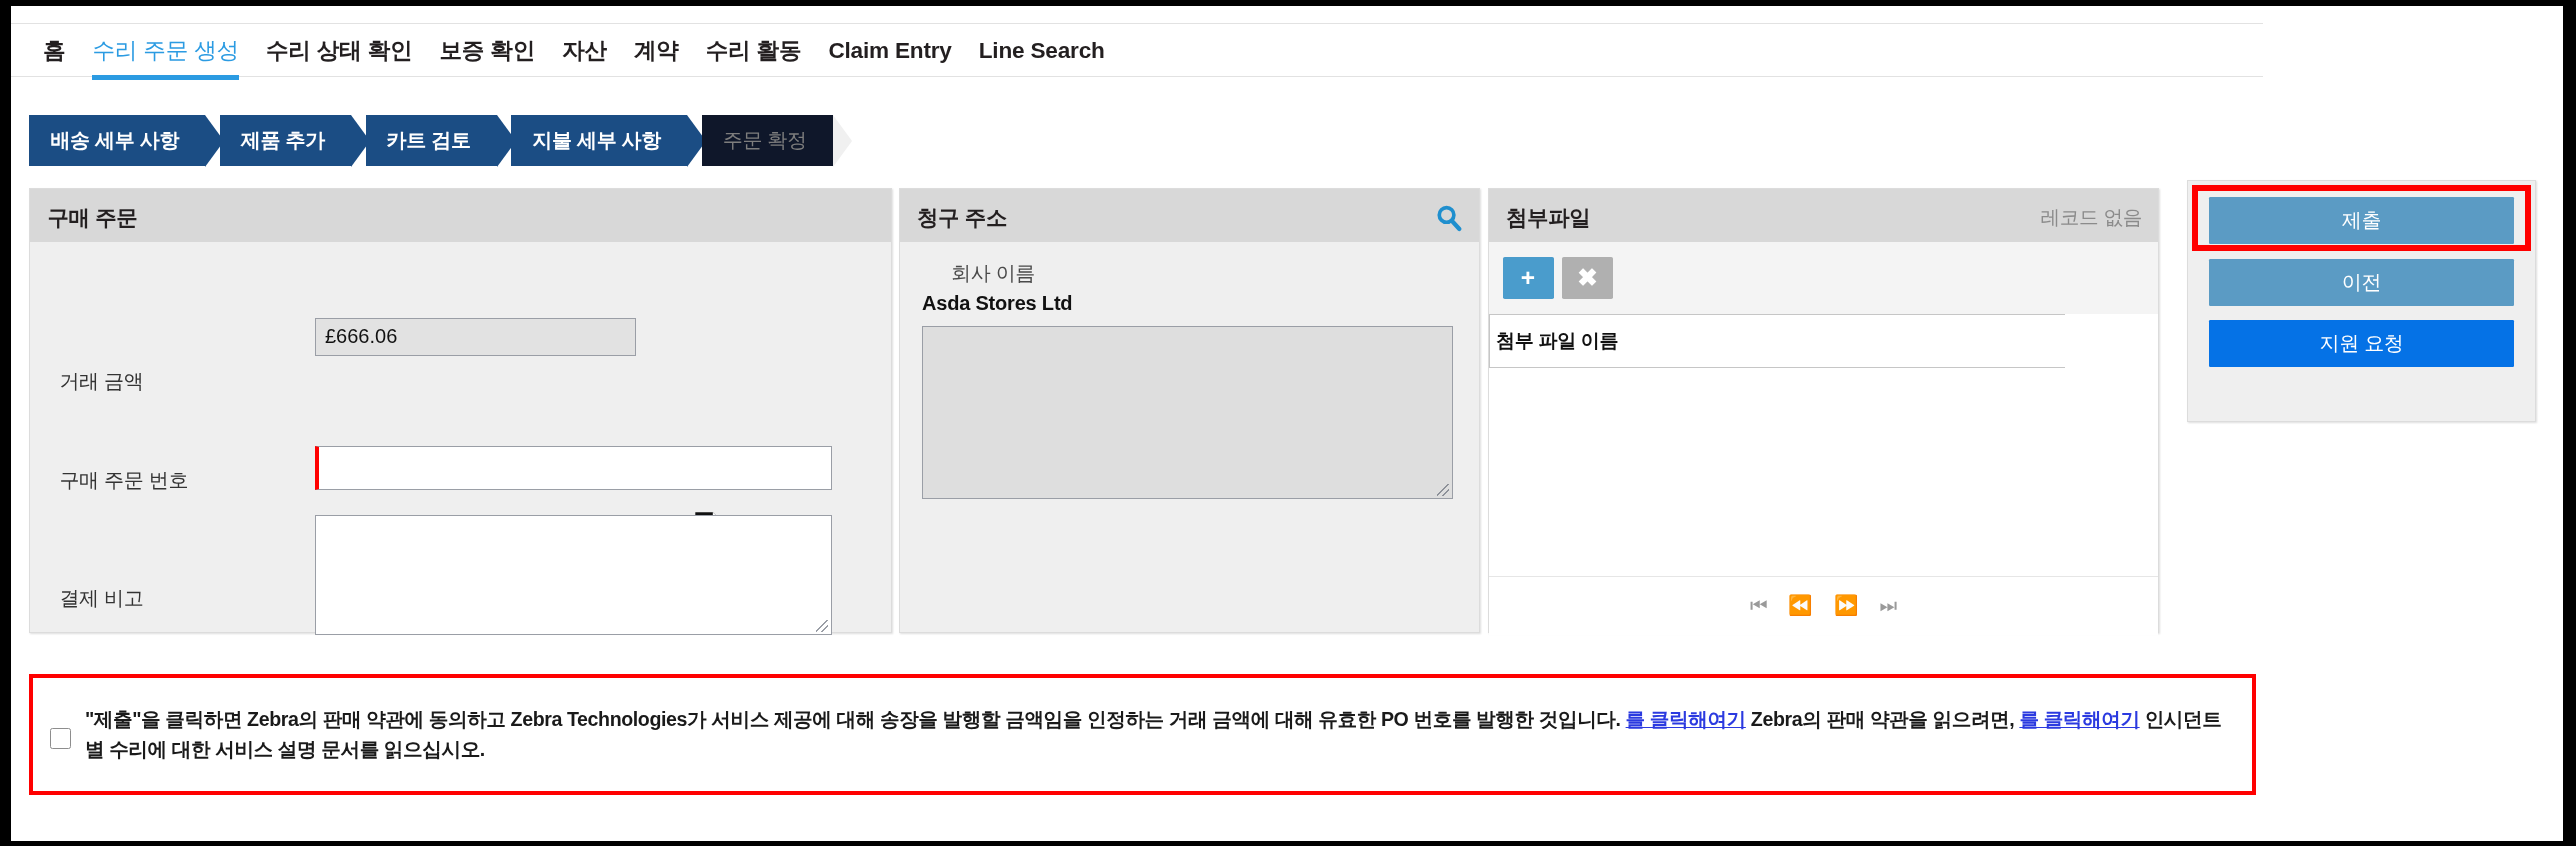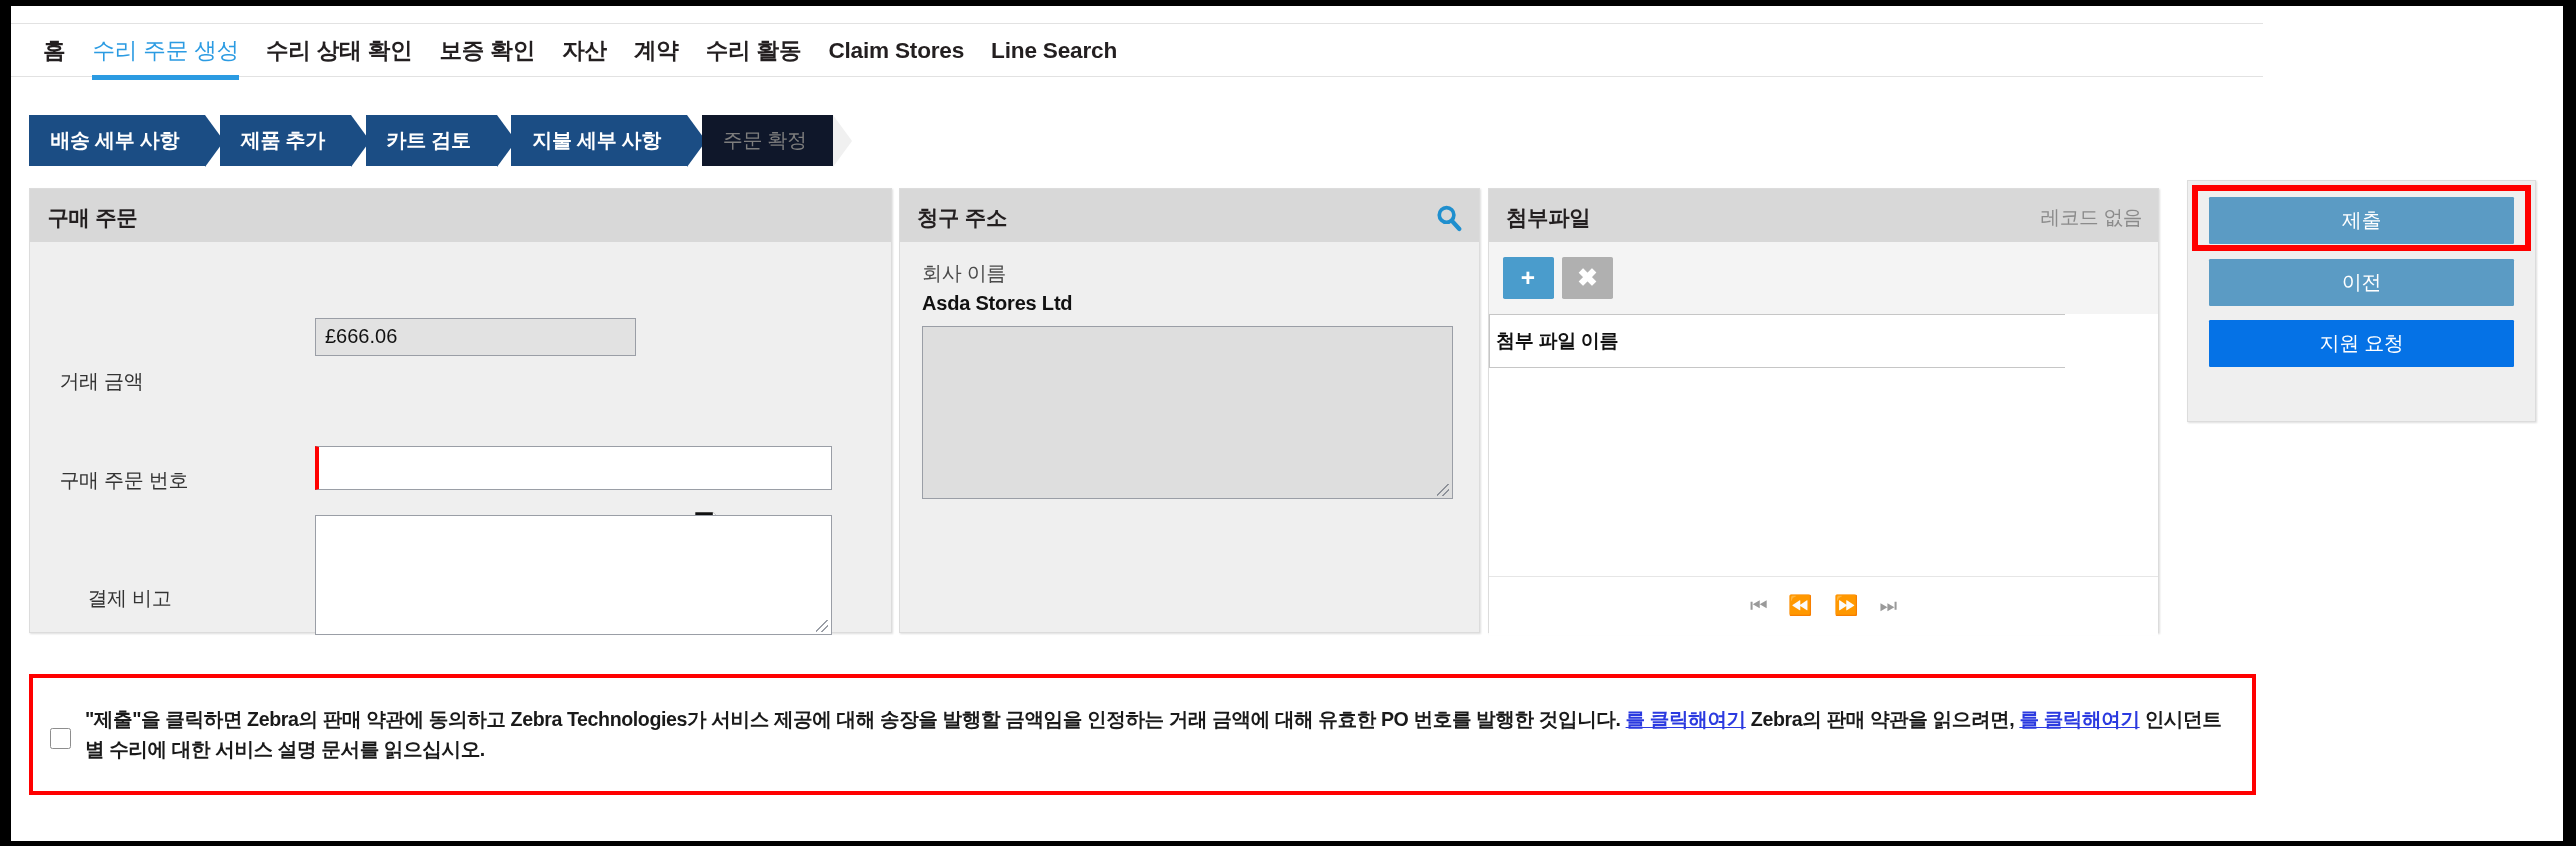--- a/index.html
+++ b/index.html
@@ -73,21 +73,21 @@
 
   
   #card-po { left: 18.4px; top: 182px; width: 863px; height: 445px; }
   .po-body { position: relative; height: 393px; }
   .po-label {
     position: absolute; left: 29px;
     font-size: 20px; color: #333; letter-spacing: -0.3px; white-space: nowrap;
   }
   #lbl-amount { top: 126px; }
   #lbl-ponum  { top: 225px; }
-  #lbl-notes  { top: 343px; margin-left: 28px; }
+  #lbl-notes  { top: 343px; }
 
   .fld {
     position: absolute; left: 285px;
     border: 1.2px solid #9a9ea6;
     background: #ffffff;
     font-size: 20px; color: #111;
     font-family: "Liberation Sans", sans-serif;
   }
   #fld-amount {
     top: 76px; width: 321px; height: 38px;
@@ -105,21 +105,21 @@
     width: 12.2px; height: 12.2px;
     background:
       linear-gradient(135deg, transparent 44%, #9a9ea6 44%, #9a9ea6 54%, transparent 54%),
       linear-gradient(135deg, transparent 68%, #9a9ea6 68%, #9a9ea6 78%, transparent 78%);
   }
   #doc-icon { position: absolute; left: 664px; top: 269px; width: 28px; height: 35px; }
 
   
   #card-bill { left: 888px; top: 182px; width: 581px; height: 445px; }
   .bill-body { position: relative; height: 393px; padding: 18.4px 22px 0 22px; }
-  .bill-lbl { font-size: 20px; color: #4a4a4a; letter-spacing: -0.3px; }
+  .bill-lbl { font-size: 20px; color: #4a4a4a; letter-spacing: -0.3px; margin-left: 29px; }
   .bill-val { font-size: 20px; color: #111; font-weight: bold; margin-top: 4.9px; letter-spacing: -0.2px; }
   #bill-box {
     position: absolute; left: 22px; top: 84px;
     width: 531px; height: 173px;
     background: #dedede; border: 1.2px solid #9a9ea6;
   }
   #bill-box::after {
     content: ""; position: absolute; right: 3.1px; bottom: 2.4px;
     width: 12.2px; height: 12.2px;
     background:
@@ -204,21 +204,21 @@
 
   <div id="topnav">
     <div class="navrow">
       <div class="navtab">홈</div>
       <div class="navtab active">수리 주문 생성</div>
       <div class="navtab">수리 상태 확인</div>
       <div class="navtab">보증 확인</div>
       <div class="navtab">자산</div>
       <div class="navtab">계약</div>
       <div class="navtab">수리 활동</div>
-      <div class="navtab">Claim Stores</div>
+      <div class="navtab">Claim Entry</div>
       <div class="navtab">Line Search</div>
     </div>
   </div>
 
   <div id="steps">
     <div class="step">배송 세부 사항</div>
     <div class="step">제품 추가</div>
     <div class="step">카트 검토</div>
     <div class="step">지불 세부 사항</div>
     <div class="step inactive">주문 확정</div>

